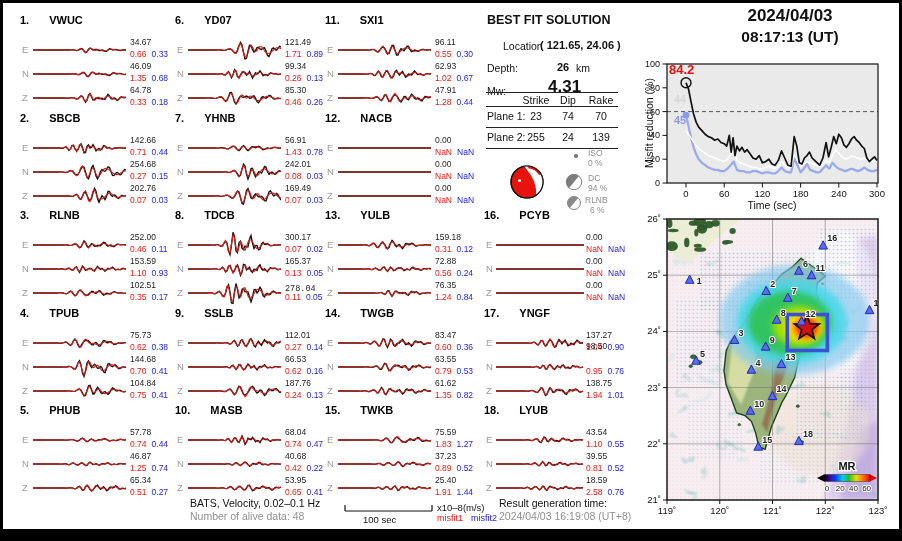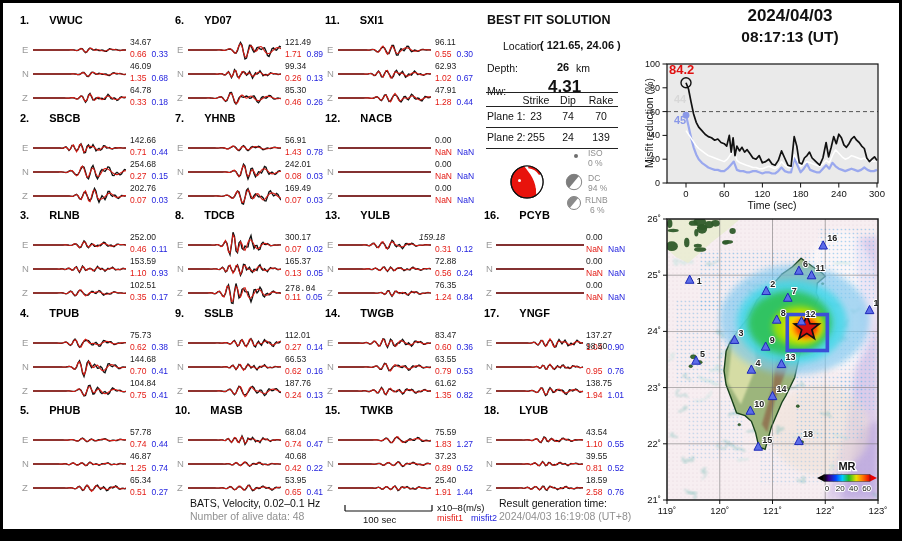--- a/index.html
+++ b/index.html
@@ -297,21 +297,21 @@
         <line x1="0" y1="13" x2="93" y2="13" stroke="#c01414" stroke-width="1.1" opacity="0.95"></line>
       </svg>
       <div class="abs amp" style="left: 435px; top: 182.5px;">0.00</div>
       <div class="abs mis" style="left: 435px; top: 194.5px;"><span class="m1">NaN</span><span class="m2">NaN</span></div>
       <div class="abs shdr" style="left: 325px; top: 209px;"><span>13.</span><span class="code">YULB</span></div>
       <div class="abs enz" style="left: 327px; top: 239px;">E</div>
       <svg width="93" height="26" class="abs" style="left: 338px; top: 232px;">
         <polyline points="0.0,13.00 1.5,13.00 3.0,13.00 4.5,13.00 6.0,13.00 7.5,13.00 9.0,13.00 10.5,13.00 12.0,13.00 13.5,13.00 15.0,13.00 16.5,13.00 18.0,13.00 19.5,13.00 21.0,13.01 22.5,13.01 24.0,12.99 25.5,12.92 27.0,12.85 28.5,13.01 30.0,13.48 31.5,13.71 33.0,12.93 34.5,11.50 36.0,11.30 37.5,13.26 39.0,15.41 40.5,15.16 42.0,12.80 43.5,10.84 45.0,10.73 46.5,12.28 48.0,14.84 49.5,16.73 51.0,15.55 52.5,11.39 54.0,8.26 55.5,9.62 57.0,13.40 58.5,14.73 60.0,13.02 61.5,12.50 63.0,14.93 64.5,16.58 66.0,14.59 67.5,11.72 69.0,11.52 70.5,12.78 72.0,12.53 73.5,11.29 75.0,11.58 76.5,13.28 78.0,14.16 79.5,13.63 81.0,13.06 82.5,13.18 84.0,13.35 85.5,13.08 87.0,12.75 88.5,12.76 90.0,12.94 91.5,13.02 93.0,12.99" fill="none" stroke="#111" stroke-width="1.35"></polyline>
         <polyline points="0.0,13.00 1.5,13.00 3.0,13.00 4.5,13.00 6.0,13.00 7.5,13.00 9.0,13.00 10.5,13.00 12.0,13.00 13.5,13.00 15.0,13.00 16.5,13.00 18.0,13.00 19.5,13.00 21.0,13.01 22.5,13.02 24.0,12.98 25.5,12.90 27.0,12.88 28.5,13.07 30.0,13.43 31.5,13.57 33.0,12.95 34.5,11.81 36.0,11.39 37.5,12.76 39.0,15.08 40.5,15.79 42.0,13.51 43.5,10.25 45.0,9.62 46.5,12.62 48.0,16.23 49.5,16.80 51.0,14.04 52.5,10.81 54.0,9.70 55.5,10.70 57.0,12.22 58.5,13.21 60.0,13.77 61.5,14.29 63.0,14.74 64.5,14.78 66.0,14.22 67.5,13.26 69.0,12.30 70.5,11.68 72.0,11.57 73.5,11.91 75.0,12.49 76.5,13.06 78.0,13.46 79.5,13.60 81.0,13.52 82.5,13.31 84.0,13.09 85.5,12.94 87.0,12.86 88.5,12.87 90.0,12.91 91.5,12.96 93.0,12.99" fill="none" stroke="#d31c14" stroke-width="1.1"></polyline>
       </svg>
-      <div class="abs amp" style="left: 419px; top: 232px; font-style: italic;">159.18</div>
+      <div class="abs amp" style="left: 435px; top: 232px;">159.18</div>
       <div class="abs mis" style="left: 435px; top: 244px;"><span class="m1">0.31</span><span class="m2">0.12</span></div>
       <div class="abs enz" style="left: 327px; top: 263px;">N</div>
       <svg width="93" height="26" class="abs" style="left: 338px; top: 256px;">
         <polyline points="0.0,13.00 1.5,13.00 3.0,13.00 4.5,13.00 6.0,13.00 7.5,13.00 9.0,13.00 10.5,13.00 12.0,13.00 13.5,13.00 15.0,13.00 16.5,13.00 18.0,13.01 19.5,13.00 21.0,12.98 22.5,12.96 24.0,12.99 25.5,13.11 27.0,13.15 28.5,12.89 30.0,12.60 31.5,12.91 33.0,13.58 34.5,13.48 36.0,12.52 37.5,12.10 39.0,12.83 40.5,13.89 42.0,14.27 43.5,13.24 45.0,11.30 46.5,11.07 48.0,13.69 49.5,15.45 51.0,13.36 52.5,11.04 54.0,12.37 55.5,14.63 57.0,14.13 58.5,12.56 60.0,12.24 61.5,12.04 63.0,11.73 64.5,13.00 66.0,14.58 67.5,13.94 69.0,12.81 70.5,13.56 72.0,13.92 73.5,12.14 75.0,11.21 76.5,12.56 78.0,13.29 79.5,12.69 81.0,13.19 82.5,14.34 84.0,13.82 85.5,12.60 87.0,12.65 88.5,13.00 90.0,12.54 91.5,12.38 93.0,13.07" fill="none" stroke="#111" stroke-width="1.35"></polyline>
         <polyline points="0.0,13.00 1.5,13.00 3.0,13.00 4.5,13.00 6.0,13.00 7.5,13.00 9.0,13.00 10.5,13.00 12.0,13.00 13.5,13.00 15.0,13.00 16.5,13.00 18.0,13.01 19.5,13.01 21.0,12.97 22.5,12.95 24.0,13.01 25.5,13.12 27.0,13.11 28.5,12.88 30.0,12.67 31.5,12.91 33.0,13.46 34.5,13.52 36.0,12.71 37.5,11.97 39.0,12.59 40.5,14.13 42.0,14.53 43.5,12.86 45.0,11.07 46.5,11.60 48.0,13.82 49.5,14.80 51.0,13.38 52.5,11.74 54.0,12.17 55.5,13.93 57.0,14.52 58.5,13.21 60.0,11.67 61.5,11.50 63.0,12.46 64.5,13.39 66.0,13.72 67.5,13.75 69.0,13.73 70.5,13.53 72.0,13.02 73.5,12.39 75.0,12.02 76.5,12.14 78.0,12.63 79.5,13.23 81.0,13.66 82.5,13.76 84.0,13.54 85.5,13.14 87.0,12.76 88.5,12.54 90.0,12.55 91.5,12.74 93.0,12.98" fill="none" stroke="#d31c14" stroke-width="1.1"></polyline>
       </svg>
       <div class="abs amp" style="left: 435px; top: 256px;">72.88</div>
       <div class="abs mis" style="left: 435px; top: 268px;"><span class="m1">0.56</span><span class="m2">0.24</span></div>
       <div class="abs enz" style="left: 327px; top: 287px;">Z</div>
       <svg width="93" height="26" class="abs" style="left: 338px; top: 280px;">

